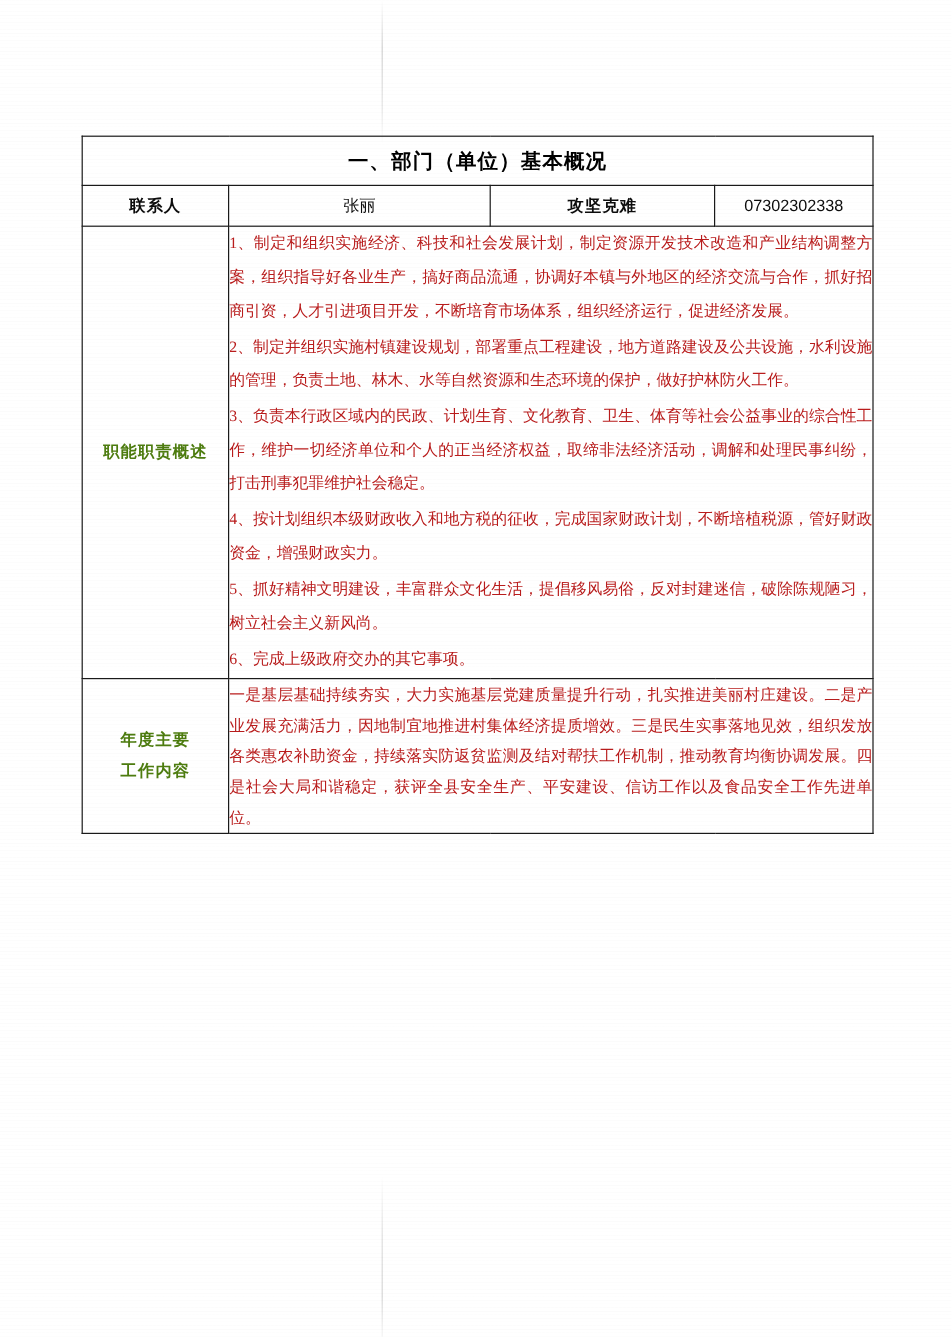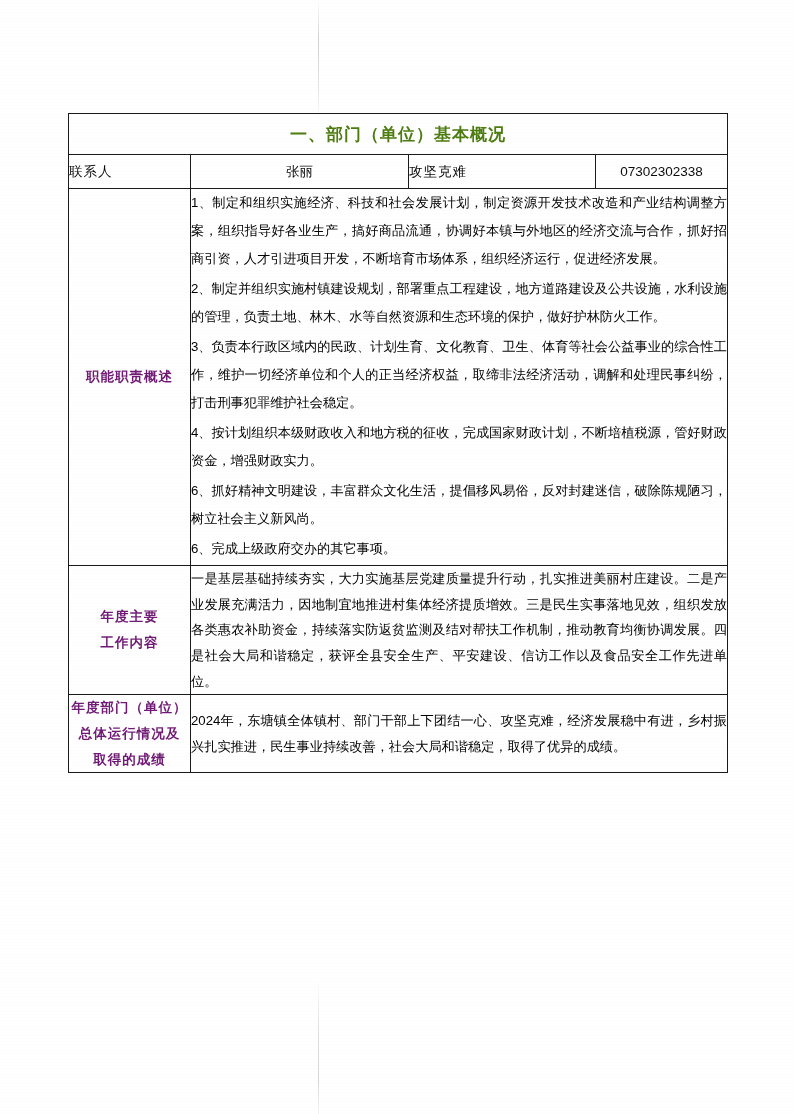--- a/index.html
+++ b/index.html
@@ -51,52 +51,53 @@
     border: 1px solid #1a1a1a;
     vertical-align: middle;
     padding: 0;
   }
   .title-cell {
     text-align: center;
     font-weight: bold;
     font-size: 17px;
     letter-spacing: 1px;
     height: 40px;
-    color: #4d7c0f;
+    color: #000000;
   }
   .lbl {
-    text-align: left;
-    font-weight: normal;
+    text-align: center;
+    font-weight: bold;
     font-size: 13.5px;
     letter-spacing: 1px;
     height: 33px;
     color: #0d0d0d;
   }
   .val {
     text-align: center;
     font-size: 13.5px;
     height: 33px;
     color: #0d0d0d;
     margin-left: 15px;
   }
   .sidelbl {
     text-align: center;
     font-weight: bold;
     font-size: 13.5px;
     letter-spacing: 1px;
     line-height: 1.9;
-    color: #701a75;
+    color: #4d7c0f;
     padding: 4px 2px;
   }
   .body-cell {
     padding: 8px 9px 10px 9px;
     font-size: 13.2px;
     line-height: 2.12;
     text-align: justify;
-    color: #000000;
+    color: #b91c1c;
+    font-family: Liberation Serif, serif;
   }
   .body-cell p {
     margin: 0 0 2px 0;
     text-indent: 0;
   }
   .tight {
     line-height: 1.95;
     padding: 6px 9px 7px 9px;
   }
   .tight p { margin: 0; }
@@ -133,40 +134,30 @@
         <td class="lbl">攻坚克难</td>
         <td class="val">07302302338</td>
       </tr>
       <tr>
         <td class="sidelbl">职能职责概述</td>
         <td class="body-cell" colspan="3">
           <p>1、制定和组织实施经济、科技和社会发展计划，制定资源开发技术改造和产业结构调整方案，组织指导好各业生产，搞好商品流通，协调好本镇与外地区的经济交流与合作，抓好招商引资，人才引进项目开发，不断培育市场体系，组织经济运行，促进经济发展。</p>
           <p>2、制定并组织实施村镇建设规划，部署重点工程建设，地方道路建设及公共设施，水利设施的管理，负责土地、林木、水等自然资源和生态环境的保护，做好护林防火工作。</p>
           <p>3、负责本行政区域内的民政、计划生育、文化教育、卫生、体育等社会公益事业的综合性工作，维护一切经济单位和个人的正当经济权益，取缔非法经济活动，调解和处理民事纠纷，打击刑事犯罪维护社会稳定。</p>
           <p>4、按计划组织本级财政收入和地方税的征收，完成国家财政计划，不断培植税源，管好财政资金，增强财政实力。</p>
-          <p>6、抓好精神文明建设，丰富群众文化生活，提倡移风易俗，反对封建迷信，破除陈规陋习，树立社会主义新风尚。</p>
+          <p>5、抓好精神文明建设，丰富群众文化生活，提倡移风易俗，反对封建迷信，破除陈规陋习，树立社会主义新风尚。</p>
           <p>6、完成上级政府交办的其它事项。</p>
         </td>
       </tr>
       <tr>
         <td class="sidelbl">
           <div>年度主要</div>
           <div>工作内容</div>
         </td>
         <td class="body-cell tight" colspan="3">
           <p>一是基层基础持续夯实，大力实施基层党建质量提升行动，扎实推进美丽村庄建设。二是产业发展充满活力，因地制宜地推进村集体经济提质增效。三是民生实事落地见效，组织发放各类惠农补助资金，持续落实防返贫监测及结对帮扶工作机制，推动教育均衡协调发展。四是社会大局和谐稳定，获评全县安全生产、平安建设、信访工作以及食品安全工作先进单位。</p>
         </td>
       </tr>
-      <tr>
-        <td class="sidelbl">
-          <div>年度部门（单位）</div>
-          <div>总体运行情况及</div>
-          <div>取得的成绩</div>
-        </td>
-        <td class="body-cell tight" colspan="3">
-          <p>2024年，东塘镇全体镇村、部门干部上下团结一心、攻坚克难，经济发展稳中有进，乡村振兴扎实推进，民生事业持续改善，社会大局和谐稳定，取得了优异的成绩。</p>
-        </td>
-      </tr>
     </tbody>
   </table>
 
   <div class="scan-noise"></div>
 </div>
 
 </body></html>

